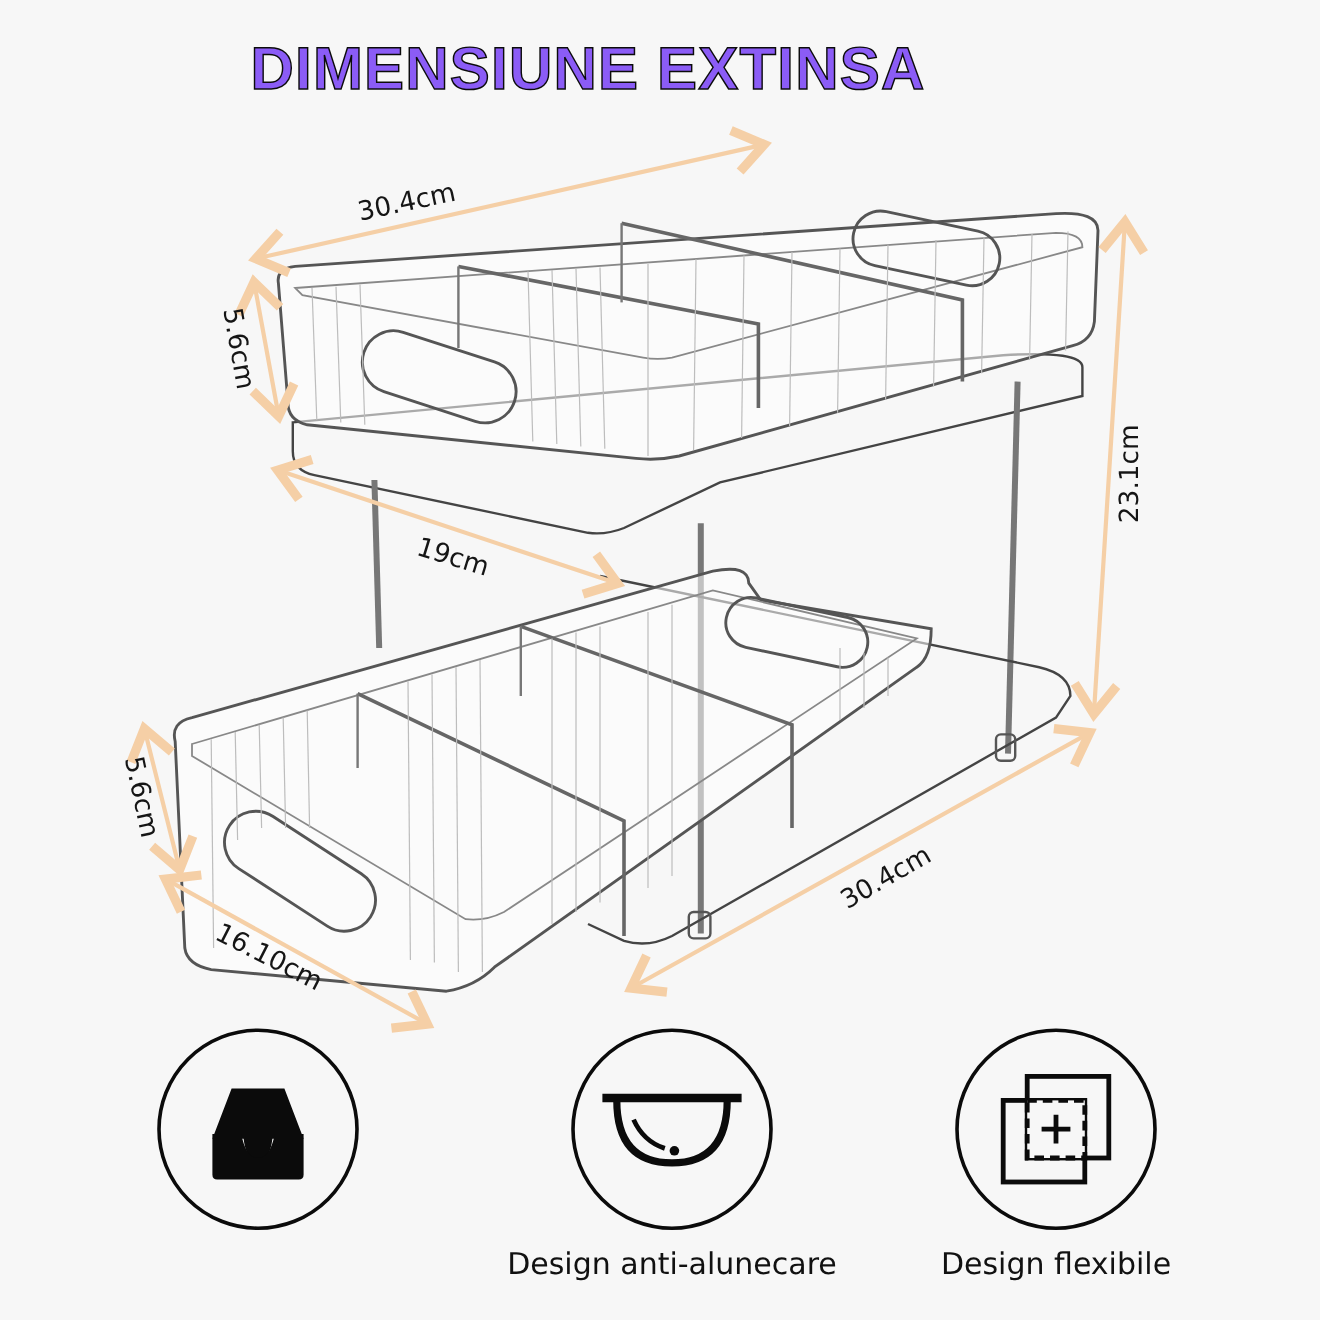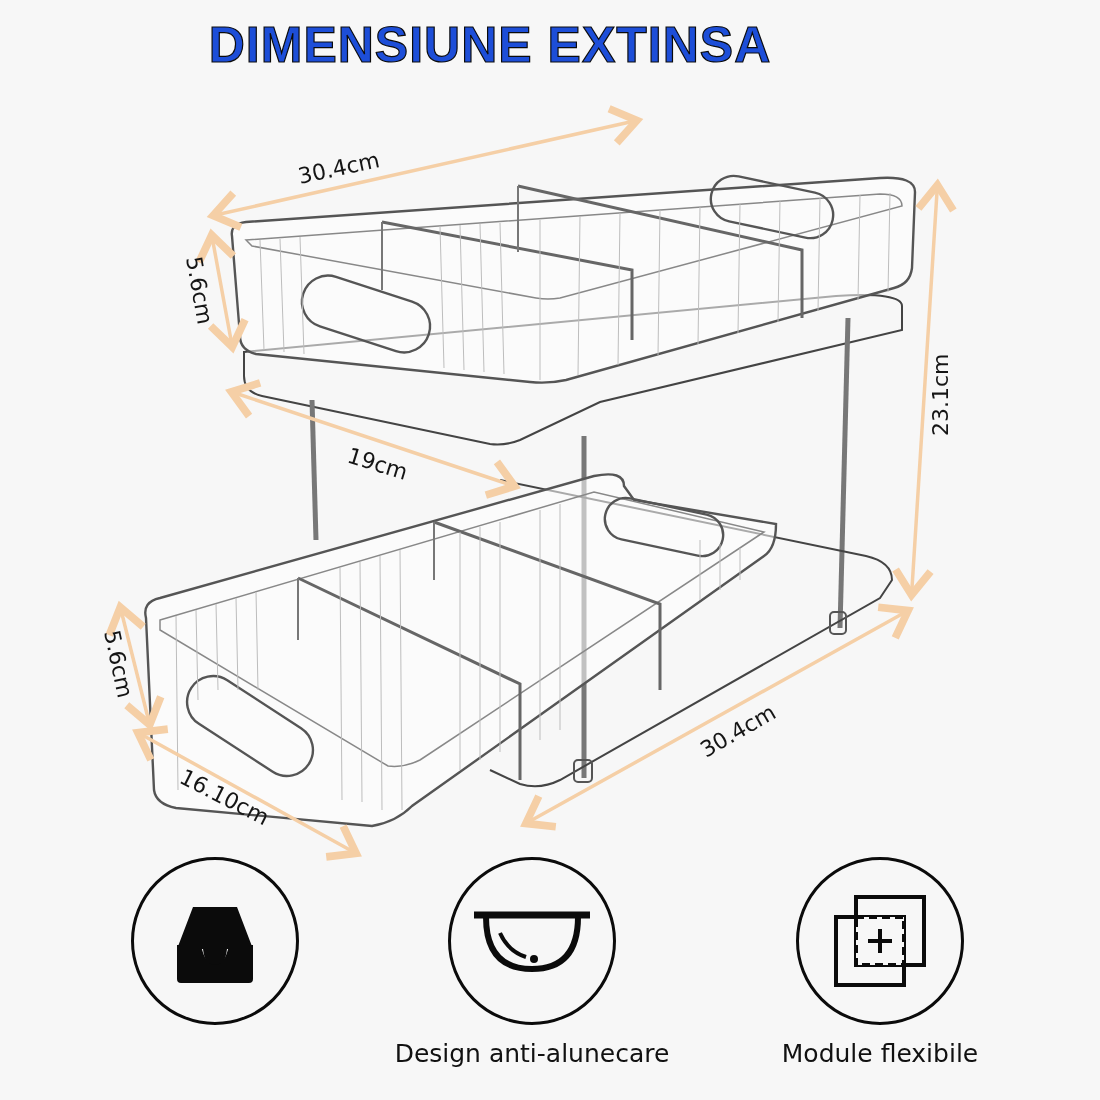--- a/index.html
+++ b/index.html
@@ -1,17 +1,17 @@
 <!DOCTYPE html>
 <html><head>
 <meta charset="utf-8">
 <style>
   html, body { margin:0; padding:0; }
   body { width:1100px; height:1100px; background:#f7f7f7; position:relative; overflow:hidden; font-family:"DejaVu Sans", sans-serif; }
-  .title { position:absolute; left:0; top:16px; width:980px; text-align:center; font-family:"Liberation Sans", sans-serif; font-weight:900; font-size:50px; letter-spacing:1px; color:#1d4ed8; -webkit-text-stroke:1.2px #0b0b0b; }
+  .title { position:absolute; left:0; top:28px; width:980px; text-align:center; font-family:"Liberation Sans", sans-serif; font-weight:900; font-size:50px; letter-spacing:1px; color:#8b5cf6; -webkit-text-stroke:1.2px #0b0b0b; }
   svg.main { position:absolute; left:0; top:0; }
   .dim { font-family:"DejaVu Sans", sans-serif; font-size:22px; fill:#151515; }
   .feature { position:absolute; width:300px; text-align:center; }
   .feature .circle { width:168px; height:168px; border:3px solid #0b0b0b; border-radius:50%; margin:0 auto; box-sizing:border-box; display:flex; align-items:center; justify-content:center; background:#f7f7f7; }
   .feature .label { margin-top:14px; font-family:"DejaVu Sans", sans-serif; font-size:25px; color:#111; }
 </style>
 </head>
 <body>
 
 <div class="title">DIMENSIUNE EXTINSA</div>
@@ -127,21 +127,21 @@
 
 <div class="feature" style="left:65px; top:857px;">
   <div class="circle">
     <svg width="96" height="96" viewBox="0 0 96 96">
       <path d="M26,14 L70,14 L86,56 L60,56 Q58,74 48,74 Q38,74 36,56 L10,56 Z" fill="#0b0b0b"></path>
       <path d="M10,62 L34,62 Q38,82 48,82 Q58,82 62,62 L86,62 L86,96 Q86,100 82,100 L14,100 Q10,100 10,96 Z" fill="#0b0b0b" transform="translate(0,-10)"></path>
     </svg>
   </div>
 </div>
 
-<div class="feature" style="left:382px; top:857px;">
+<div class="feature" style="left:410px; top:857px;">
   <div class="circle">
     <svg width="120" height="96" viewBox="0 0 120 96">
       <line x1="2" y1="22" x2="118" y2="22" stroke="#0b0b0b" stroke-width="7"></line>
       <path d="M14,24 Q14,76 60,76 Q106,76 106,24" fill="none" stroke="#0b0b0b" stroke-width="6"></path>
       <path d="M28,40 Q36,58 54,64" fill="none" stroke="#0b0b0b" stroke-width="4"></path>
       <circle cx="62" cy="66" r="4" fill="#0b0b0b"></circle>
     </svg>
   </div>
   <div class="label">Design anti-alunecare</div>
 </div>
@@ -149,14 +149,14 @@
 <div class="feature" style="left:730px; top:857px;">
   <div class="circle">
     <svg width="96" height="96" viewBox="0 0 96 96">
       <rect x="24" y="4" width="68" height="68" fill="none" stroke="#0b0b0b" stroke-width="4"></rect>
       <rect x="4" y="24" width="68" height="68" fill="none" stroke="#0b0b0b" stroke-width="4"></rect>
       <rect x="24" y="24" width="48" height="48" fill="#f7f7f7" stroke="#0b0b0b" stroke-width="4" stroke-dasharray="8 5"></rect>
       <line x1="48" y1="36" x2="48" y2="60" stroke="#0b0b0b" stroke-width="4"></line>
       <line x1="36" y1="48" x2="60" y2="48" stroke="#0b0b0b" stroke-width="4"></line>
     </svg>
   </div>
-  <div class="label">Module flexibile</div>
+  <div class="label">Design flexibile</div>
 </div>
 
 </body></html>

